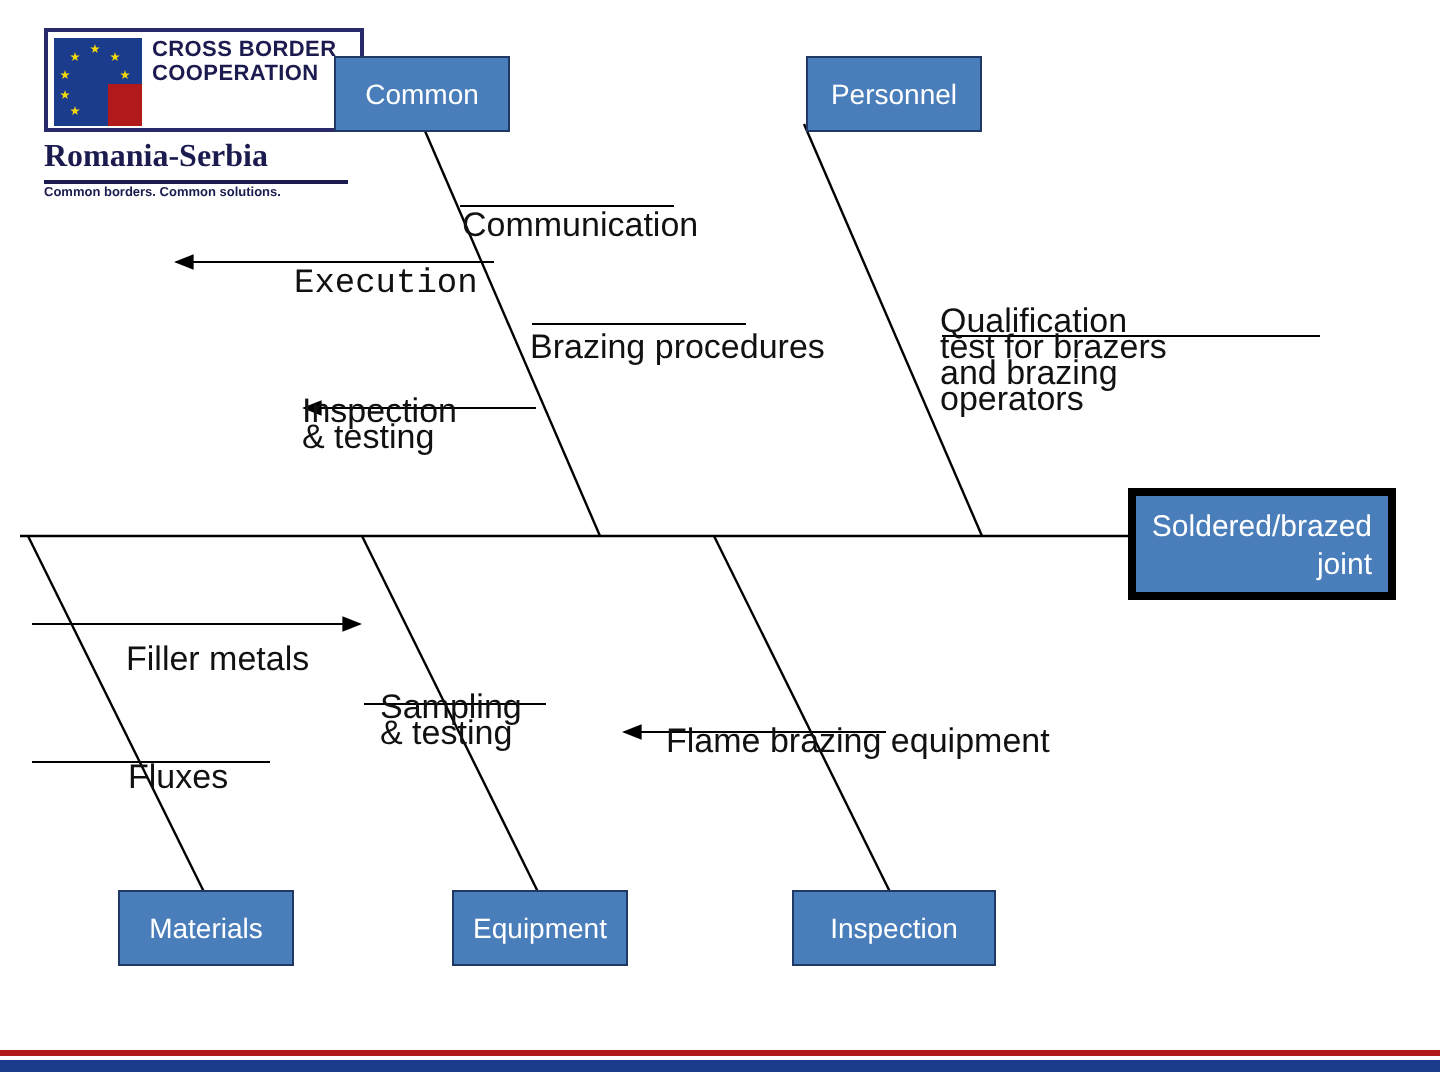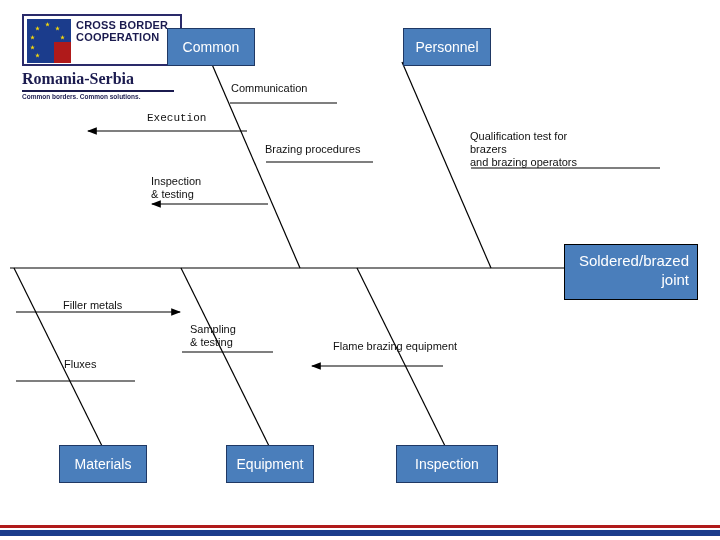--- a/index.html
+++ b/index.html
@@ -49,28 +49,29 @@
   
   .cat{
     position:absolute;background:#4a7ebb;color:#ffffff;
     border:1px solid #1f3864;
     font-size:14px;text-align:center;
     display:flex;align-items:center;justify-content:center;
     box-sizing:border-box;
   }
   .effect{
     position:absolute;background:#4a7ebb;color:#ffffff;
-    border:1px solid #000000;
+    border:4px solid #000000;
     font-size:15px;text-align:right;
     padding:6px 8px 6px 6px;
     box-sizing:border-box;line-height:19px;
   }
   .cause{
-    position:absolute;font-size:11px;color:#111111;line-height:13px;
+    position:absolute;font-size:17px;color:#111111;line-height:13px;
     white-space:pre-line;
+    margin-top:24px;
   }
   
   .footer-bar{position:absolute;left:0;bottom:0;width:720px;height:18px;background:#ffffff;}
   .footer-bar .red{position:absolute;left:0;top:3px;width:720px;height:3px;background:#b01a1a;}
   .footer-bar .blue{position:absolute;left:0;top:8px;width:720px;height:6px;background:#1b3c8c;}
 </style>
 </head>
 <body>
 
 <div id="stage">

